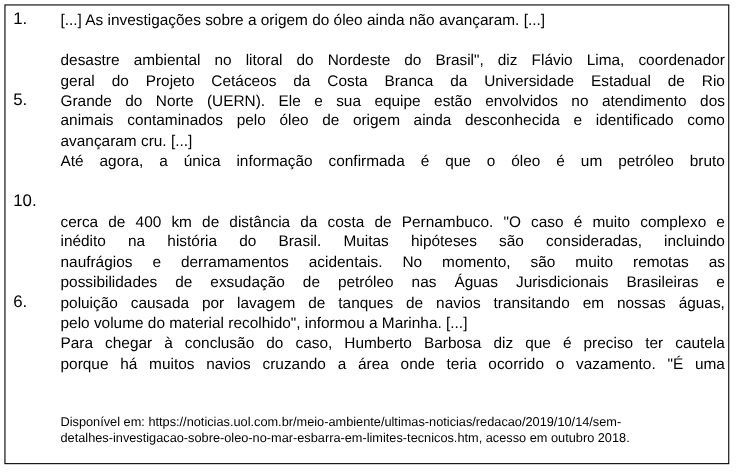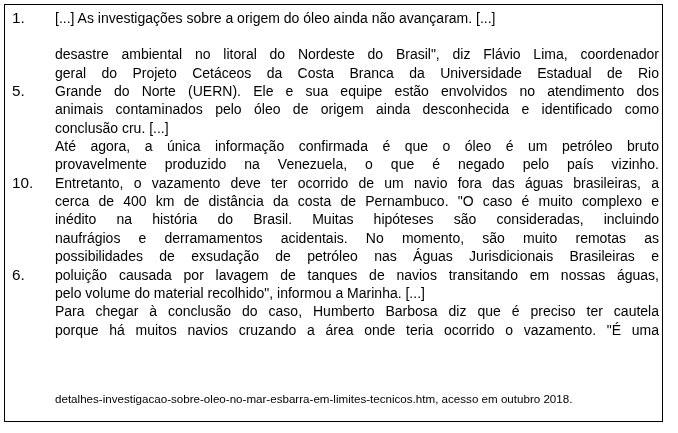--- a/index.html
+++ b/index.html
@@ -20,27 +20,26 @@
   <span class="num" style="top:4px">1.</span>
   <span class="num" style="top:77px">5.</span>
   <span class="num" style="top:169px">10.</span>
   <span class="num" style="top:261px">6.</span>
 
   <div class="line" style="top:4px">[...] As investigações sobre a origem do óleo ainda não avançaram. [...]</div>
   <div class="line j" style="top:40px">desastre ambiental no litoral do Nordeste do Brasil", diz Flávio Lima, coordenador</div>
   <div class="line j" style="top:59px">geral do Projeto Cetáceos da Costa Branca da Universidade Estadual de Rio</div>
   <div class="line j" style="top:77px">Grande do Norte (UERN). Ele e sua equipe estão envolvidos no atendimento dos</div>
   <div class="line j" style="top:95px">animais contaminados pelo óleo de origem ainda desconhecida e identificado como</div>
-  <div class="line" style="top:114px">conclusão cru. [...]</div>
+  <div class="line" style="top:114px">avançaram cru. [...]</div>
   <div class="line j" style="top:132px">Até agora, a única informação confirmada é que o óleo é um petróleo bruto</div>
-  <div class="line j" style="top:150px">provavelmente produzido na Venezuela, o que é negado pelo país vizinho.</div>
-  <div class="line j" style="top:169px">Entretanto, o vazamento deve ter ocorrido de um navio fora das águas brasileiras, a</div>
   <div class="line j" style="top:187px">cerca de 400 km de distância da costa de Pernambuco. "O caso é muito complexo e</div>
   <div class="line j" style="top:205px">inédito na história do Brasil. Muitas hipóteses são consideradas, incluindo</div>
   <div class="line j" style="top:224px">naufrágios e derramamentos acidentais. No momento, são muito remotas as</div>
   <div class="line j" style="top:242px">possibilidades de exsudação de petróleo nas Águas Jurisdicionais Brasileiras e</div>
   <div class="line j" style="top:261px">poluição causada por lavagem de tanques de navios transitando em nossas águas,</div>
   <div class="line" style="top:279px">pelo volume do material recolhido", informou a Marinha. [...]</div>
   <div class="line j" style="top:297px">Para chegar à conclusão do caso, Humberto Barbosa diz que é preciso ter cautela</div>
   <div class="line j" style="top:316px">porque há muitos navios cruzando a área onde teria ocorrido o vazamento. "É uma</div>
 
+  <div class="src" style="top:371px">Disponível em: https://noticias.uol.com.br/meio-ambiente/ultimas-noticias/redacao/2019/10/14/sem-</div>
   <div class="src" style="top:386px">detalhes-investigacao-sobre-oleo-no-mar-esbarra-em-limites-tecnicos.htm, acesso em outubro 2018.</div>
 </div>
 
 </body></html>

